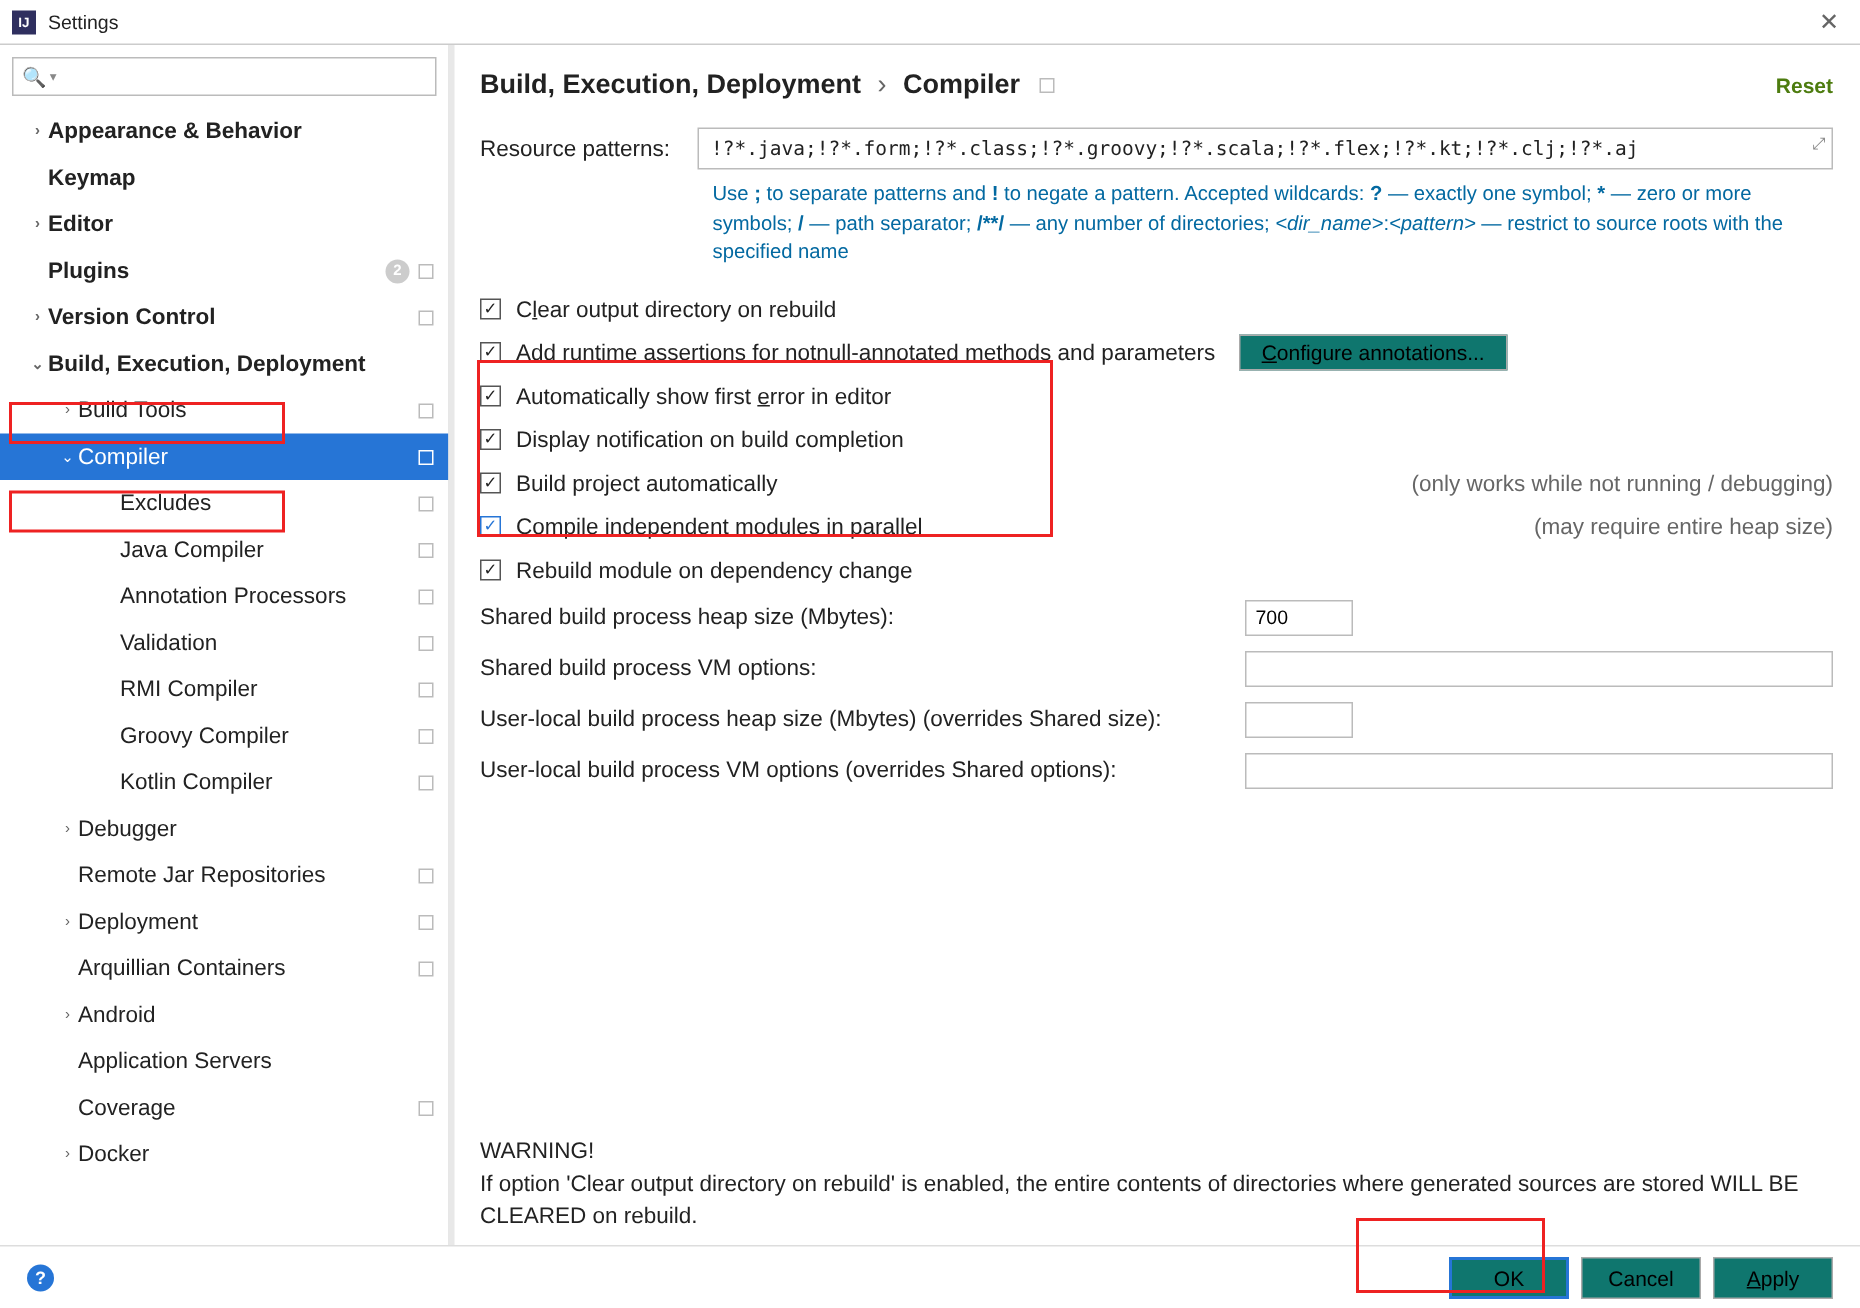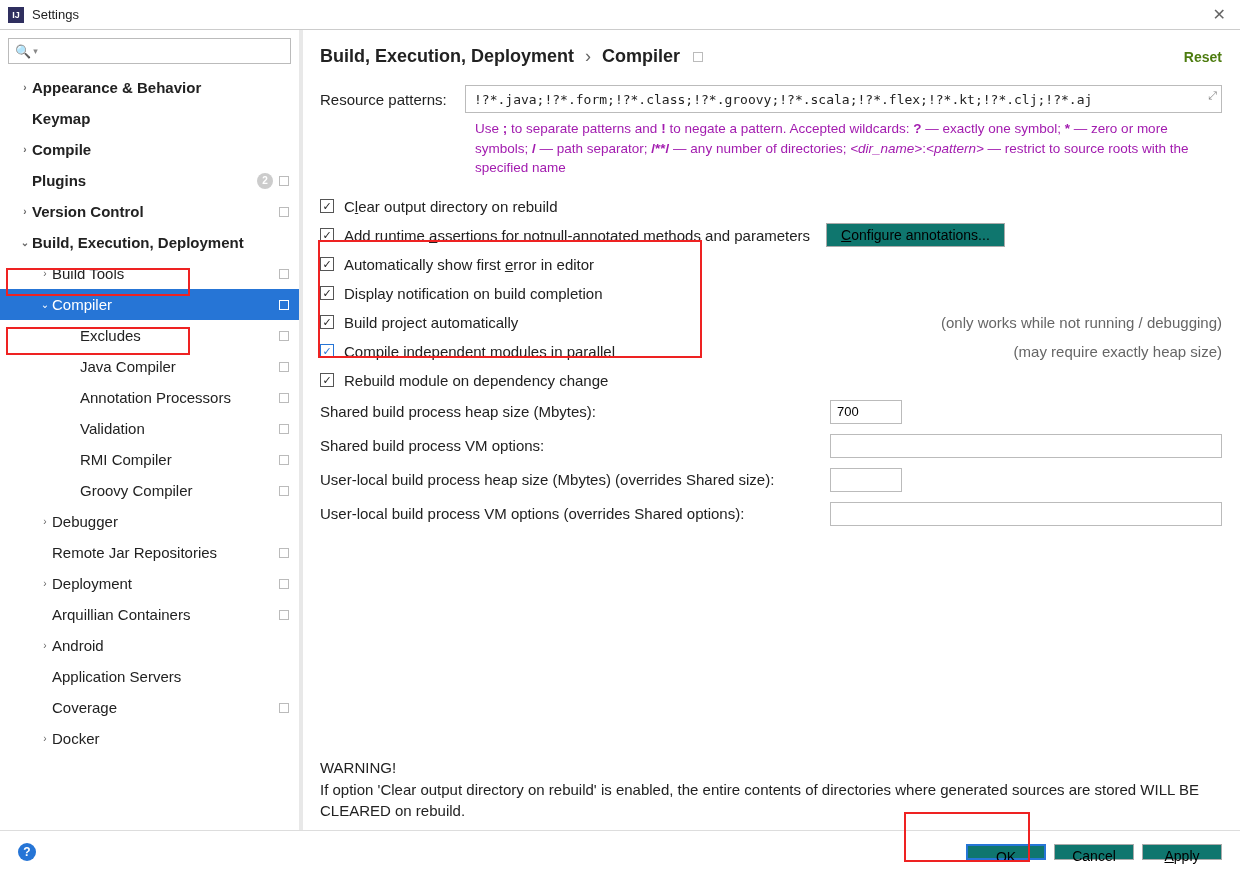--- a/index.html
+++ b/index.html
@@ -32,40 +32,40 @@
 .header-row { display: flex; align-items: center; margin-bottom: 18px; }
 .breadcrumb { font-size: 18px; font-weight: 600; flex: 1; }
 .breadcrumb .sep { font-weight: normal; color: #666; margin: 0 6px; }
 .breadcrumb .sq { display:inline-block; width: 10px; height: 10px; border: 1px solid #bbb; margin-left: 8px; vertical-align: middle; }
 .reset { color: #4d7c0f; font-size: 14px; font-weight: 600; cursor: pointer; }
 .form { font-size: 15px; color: #222; }
 .row { display: flex; align-items: center; margin-bottom: 6px; }
 .row label.fld { width: 145px; }
 .resource-input { flex: 1; border: 1px solid #bbb; height: 28px; padding: 0 8px; font-family: "Consolas", monospace; font-size: 13px; display: flex; align-items: center; position: relative; }
 .resource-input .expand { position: absolute; right: 4px; top: 3px; font-size: 11px; color: #888; cursor: pointer; }
-.help-text { margin-left: 155px; color: #a21caf; font-size: 13.5px; line-height: 1.45; margin-bottom: 14px; }
+.help-text { margin-left: 155px; color: #0369a1; font-size: 13.5px; line-height: 1.45; margin-bottom: 14px; }
 .help-text i { font-style: italic; }
 .chk-row { display: flex; align-items: center; height: 29px; }
 .chk { width: 14px; height: 14px; border: 1px solid #555; margin-right: 10px; display: inline-flex; align-items: center; justify-content: center; font-size: 11px; line-height: 1; background: #fff; cursor: pointer; }
 .chk.c-blue { border-color: #2675D6; color: #2675D6; }
 .chk-row .txt { flex: 0 0 auto; }
 .chk-row .hint { color: #666; margin-left: auto; padding-left: 20px; }
 .chk-row u { text-decoration: underline; }
 .btn { border: 1px solid #aaa; background: #0f766e; padding: 3px 14px; font-size: 14px; cursor: pointer; }
 .field-row { display: flex; align-items: center; height: 34px; }
 .field-row .fld-label { width: 510px; }
 .field-row input[type=text] { border: 1px solid #bbb; height: 24px; padding: 0 6px; font-size: 13px; }
 .w-small { width: 72px; }
 .w-wide { flex: 1; }
 .redbox-main { position: absolute; border: 2px solid #e22; pointer-events: none; left: 318px; top: 240px; width: 384px; height: 118px; }
 .warning { margin-top: auto; font-size: 15px; font-weight: 400; line-height: 1.45; padding-bottom: 8px; }
 .footer { height: 42px; border-top: 1px solid #ddd; display: flex; align-items: center; padding: 0 18px; }
 .help-icon { width: 18px; height: 18px; border-radius: 50%; background: #2675D6; color: #fff; display: inline-flex; align-items: center; justify-content: center; font-size: 12px; font-weight: bold; cursor: pointer; }
 .footer .spacer { flex: 1; }
-.footer .btn { min-width: 80px; margin-left: 8px; height: 16px; }
+.footer .btn { min-width: 80px; margin-left: 8px; height: 28px; }
 .footer .btn.ok { border: 2px solid #2675D6; }
 .redbox-ok { position: absolute; border: 2px solid #e22; pointer-events: none; right: 210px; bottom: 10px; width: 126px; height: 50px; }
 </style>
 </head>
 <body>
 
 <div class="titlebar">
   <span class="app-icon">IJ</span>
   <span class="title">Settings</span>
   <span class="close">✕</span>
@@ -81,21 +81,21 @@
         <div class="tree-item lvl0">
           <span class="arrow">›</span>
           <span class="lbl">Appearance &amp; Behavior</span>
         </div>
         <div class="tree-item lvl0">
           <span class="arrow none">›</span>
           <span class="lbl">Keymap</span>
         </div>
         <div class="tree-item lvl0">
           <span class="arrow">›</span>
-          <span class="lbl">Compile</span>
+          <span class="lbl">Editor</span>
         </div>
         <div class="tree-item lvl0">
           <span class="arrow none">›</span>
           <span class="lbl">Plugins</span>
           <span class="badge">2</span>
           <span class="square"></span>
         </div>
         <div class="tree-item lvl0">
           <span class="arrow">›</span>
           <span class="lbl">Version Control</span>
@@ -136,20 +136,25 @@
           <span class="square"></span>
         </div>
         <div class="tree-item lvl2">
           <span class="arrow none">›</span>
           <span class="lbl">RMI Compiler</span>
           <span class="square"></span>
         </div>
         <div class="tree-item lvl2">
           <span class="arrow none">›</span>
           <span class="lbl">Groovy Compiler</span>
+          <span class="square"></span>
+        </div>
+        <div class="tree-item lvl2">
+          <span class="arrow none">›</span>
+          <span class="lbl">Kotlin Compiler</span>
           <span class="square"></span>
         </div>
         <div class="tree-item lvl1">
           <span class="arrow">›</span>
           <span class="lbl">Debugger</span>
         </div>
         <div class="tree-item lvl1">
           <span class="arrow none">›</span>
           <span class="lbl">Remote Jar Repositories</span>
           <span class="square"></span>
@@ -228,21 +233,21 @@
         <span class="txt">Display notification on build completion</span>
       </div>
       <div class="chk-row">
         <span class="chk">✓</span>
         <span class="txt">Build project automatically</span>
         <span class="hint">(only works while not running / debugging)</span>
       </div>
       <div class="chk-row">
         <span class="chk c-blue">✓</span>
         <span class="txt">Compile independent modules in parallel</span>
-        <span class="hint">(may require exactly heap size)</span>
+        <span class="hint">(may require entire heap size)</span>
       </div>
       <div class="chk-row">
         <span class="chk">✓</span>
         <span class="txt">Rebuild module on dependency change</span>
       </div>
 
       <div class="field-row">
         <span class="fld-label">Shared build process heap size (Mbytes):</span>
         <input type="text" class="w-small" value="700" style="">
       </div>

